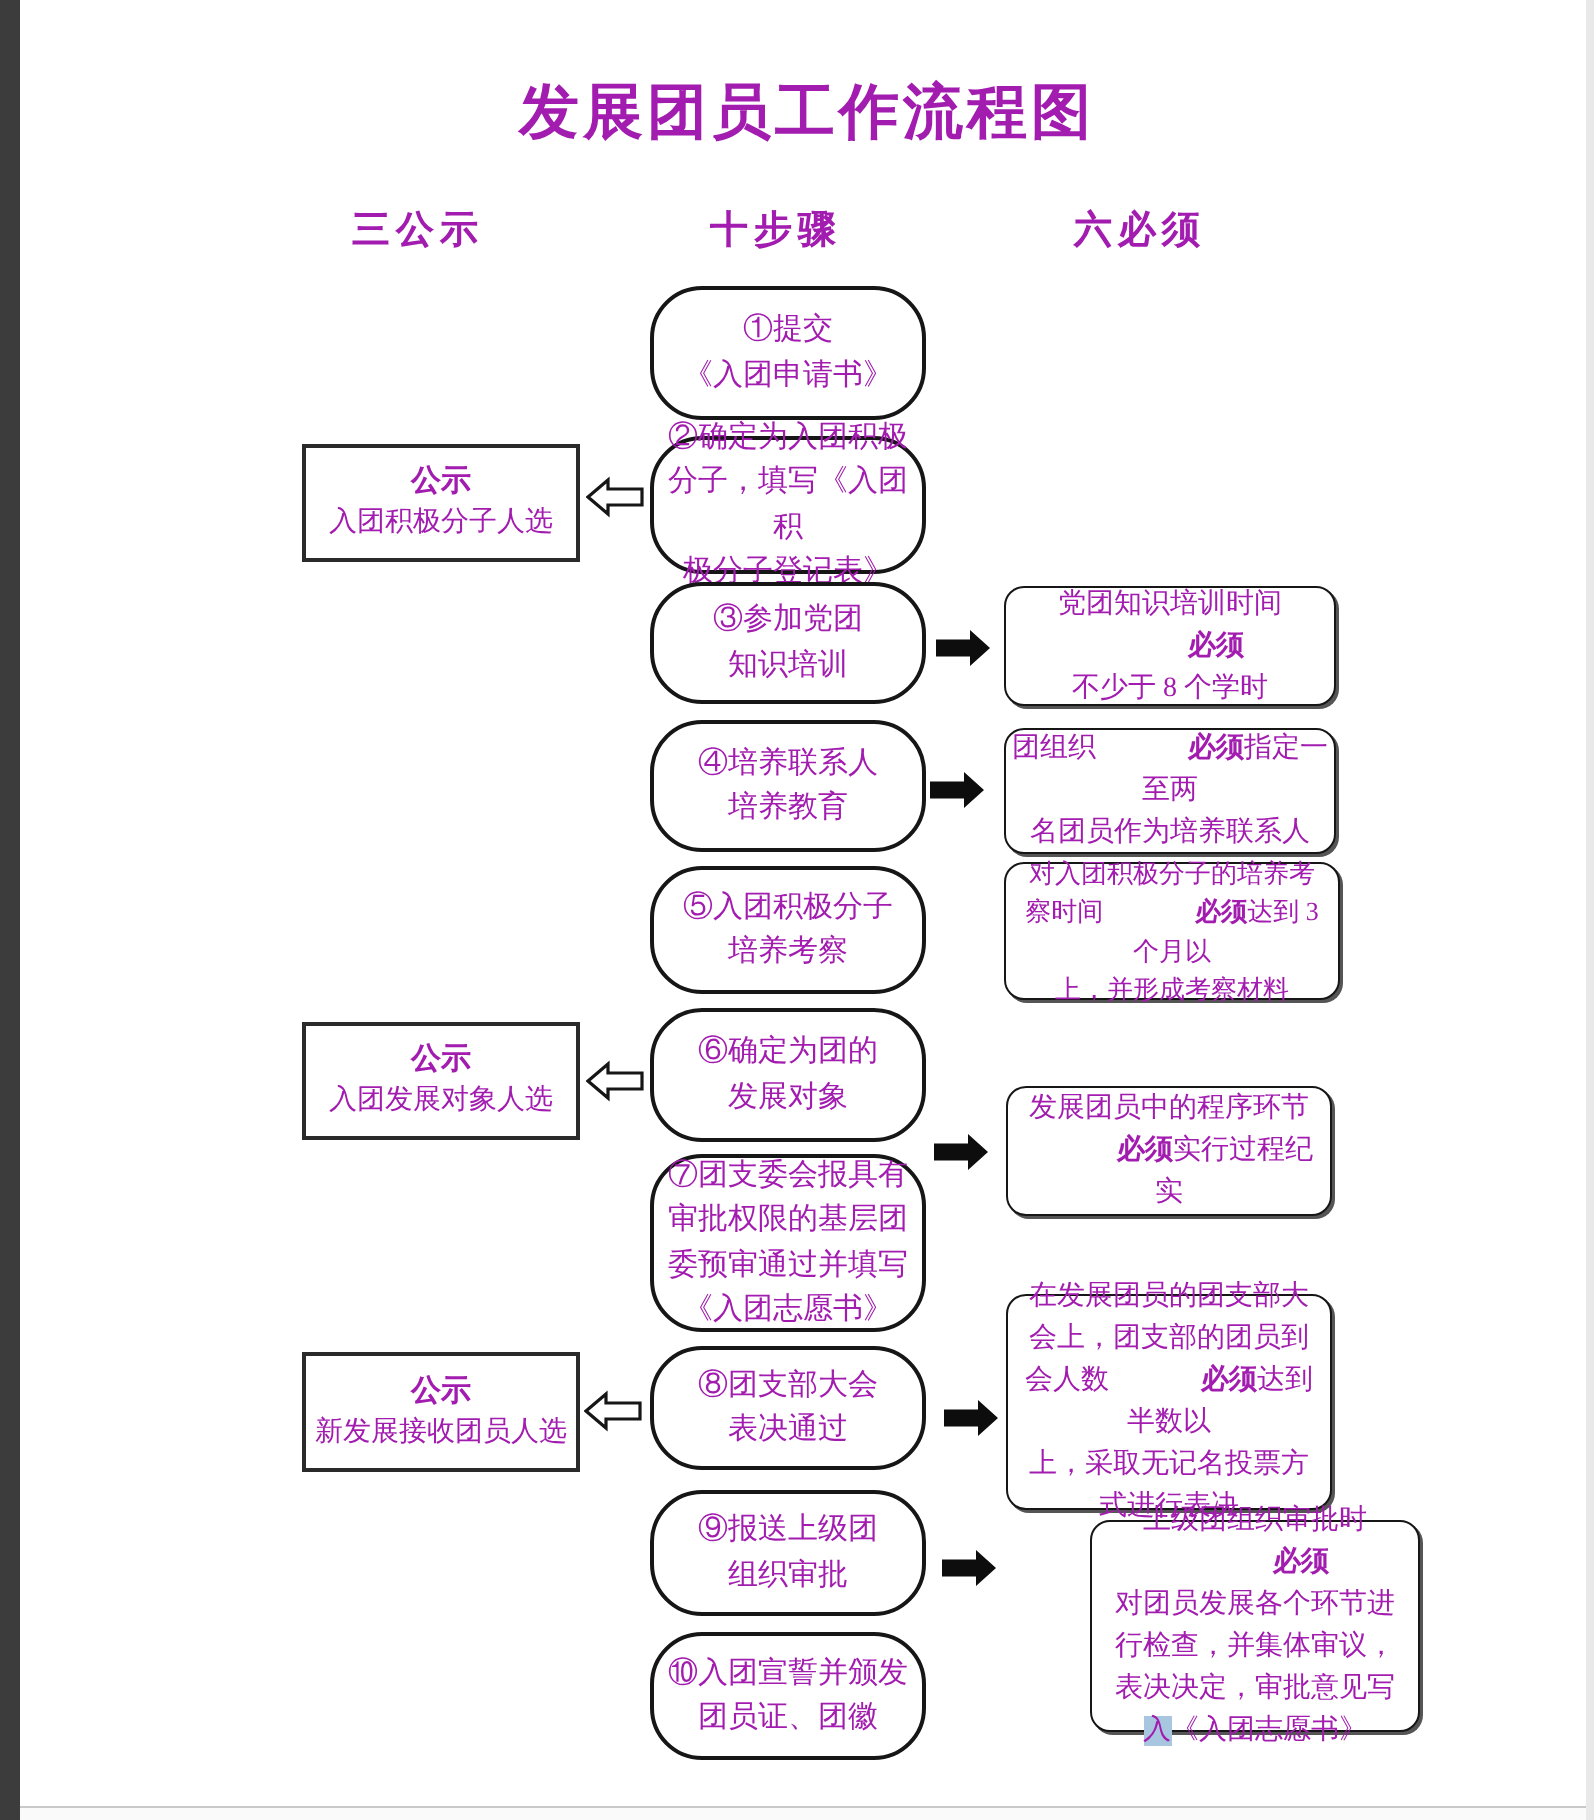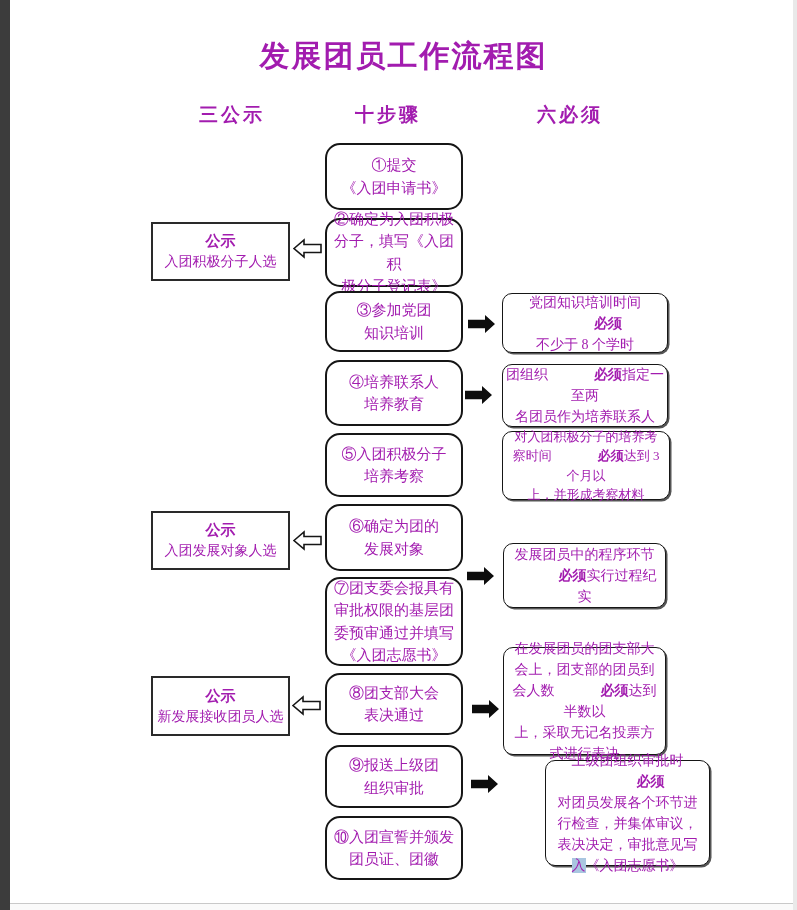--- a/index.html
+++ b/index.html
@@ -12,30 +12,30 @@
   .bottom-area{position:absolute;left:10px;top:904px;width:787px;height:6px;background:#fafafa;}
 
   .title{
     position:absolute;left:10px;top:36px;width:787px;text-align:center;
     font-size:30px;font-weight:bold;letter-spacing:2px;
   }
   .col-header{
     position:absolute;top:102px;height:26px;width:140px;text-align:center;
     font-size:19px;font-weight:600;letter-spacing:3px;
   }
-  #hdr-left{left:162px;}
+  #hdr-left{left:139px;}
   #hdr-mid{left:318px;}
   #hdr-right{left:500px;}
 
   .box{
     position:absolute;box-sizing:border-box;display:flex;align-items:center;justify-content:center;
     text-align:center;white-space:pre-line;background:#fff;
   }
   .step{
-    left:325px;width:138px;border:2px solid #161616;border-radius:15px;
+    left:325px;width:138px;border:2px solid #161616;border-radius:26px;
     font-size:15px;line-height:1.5;padding:2px 3px;
   }
   .ann{
     left:151px;width:139px;border:2px solid #2a2a2a;
     flex-direction:column;line-height:1.45;padding:2px;
   }
   .ann .ann-title{font-family:"Liberation Sans","DejaVu Sans",sans-serif;font-weight:bold;font-size:15px;}
   .ann .ann-sub{font-size:14px;}
   .req{
     left:502px;width:166px;border:1.5px solid #161616;border-radius:10px;

